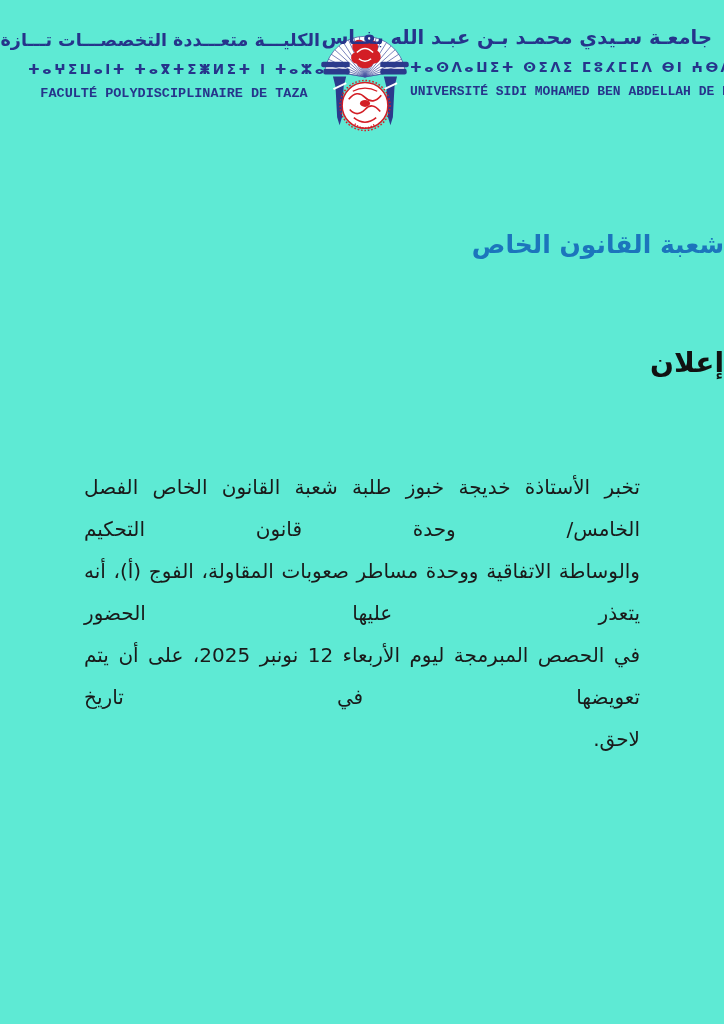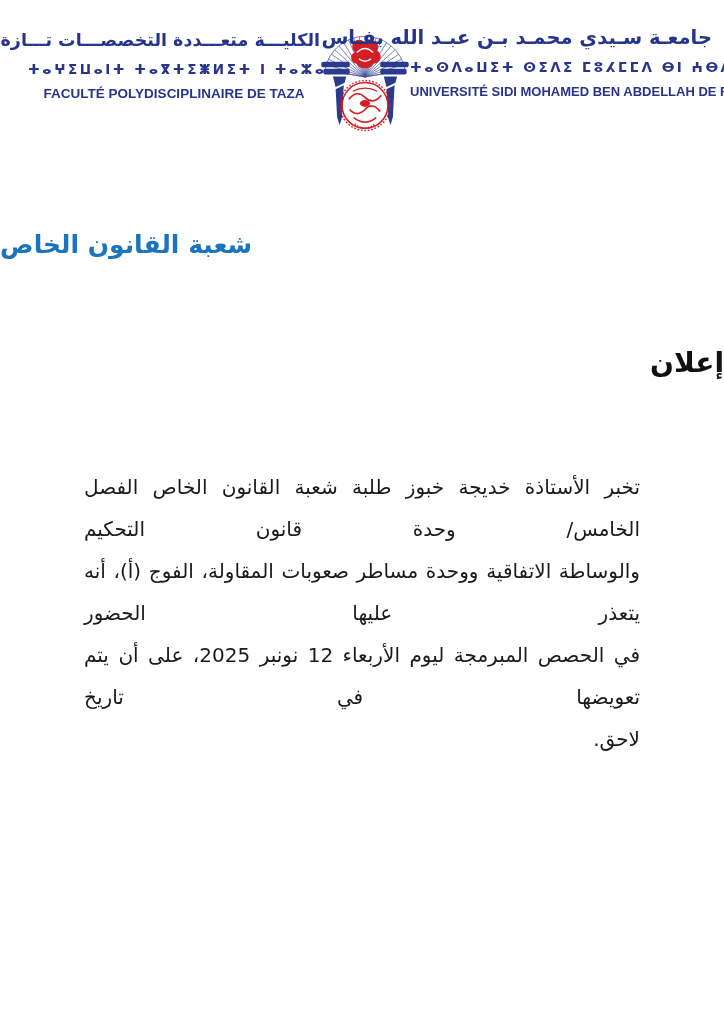--- a/index.html
+++ b/index.html
@@ -1,18 +1,18 @@
 <!DOCTYPE html>
 <html lang="ar"><head>
 <meta charset="utf-8">
 <style>
   html,body { margin:0; padding:0; background:#e8e8e8; }
   .page {
     position:relative; width:724px; height:1024px;
-    background:#ffffff; margin:0 auto; overflow:hidden;
+    background:#5eead4; margin:0 auto; overflow:hidden;
     font-family:"DejaVu Sans","Liberation Sans",sans-serif;
   }
   
   .letterhead {
     position:absolute; top:22px; left:28px; right:22px;
     display:flex; justify-content:space-between; align-items:flex-start;
   }
   .org-block { text-align:center; color:#26348b; }
   .org-block .ar {
     direction:rtl; font-weight:bold; line-height:1.25;
@@ -20,30 +20,30 @@
   }
   .org-block.left  { width:292px; padding-top:8px; }
   .org-block.right { width:302px; padding-top:4px; }
   .org-block.left  .ar { font-size:17.5px; }
   .org-block.right .ar { font-size:19.5px; }
   .org-block .tif {
     font-weight:bold; font-size:13.5px; letter-spacing:2.5px;
     margin-bottom:9px; white-space:nowrap; color:#26348b;
   }
   .org-block .fr {
-    font-family:Liberation Sans, sans-serif;
+    font-family:Liberation Mono, monospace;
     font-weight:bold; font-size:13px; letter-spacing:0px;
     white-space:nowrap; color:#26348b;
   }
   .org-block.left .fr { font-size:13.5px; }
   .logo-wrap { width:90px; flex:0 0 auto; margin-top:-4px; }
   
   .dept-title {
     position:absolute; top:230px; left:0; right:0; margin:0;
-    direction:rtl; text-align:left;
+    direction:rtl; text-align:right;
     font-size:25px; font-weight:bold; color:#1c75bc;
   }
   .announce-title {
     position:absolute; top:346px; left:0; right:0; margin:0;
     direction:rtl; 
     font-size:28px; font-weight:bold; color:#111111;
   }
   .announce-body {
     position:absolute; top:466px; left:84px; width:556px;
     direction:rtl; color:#1a1a1a;

